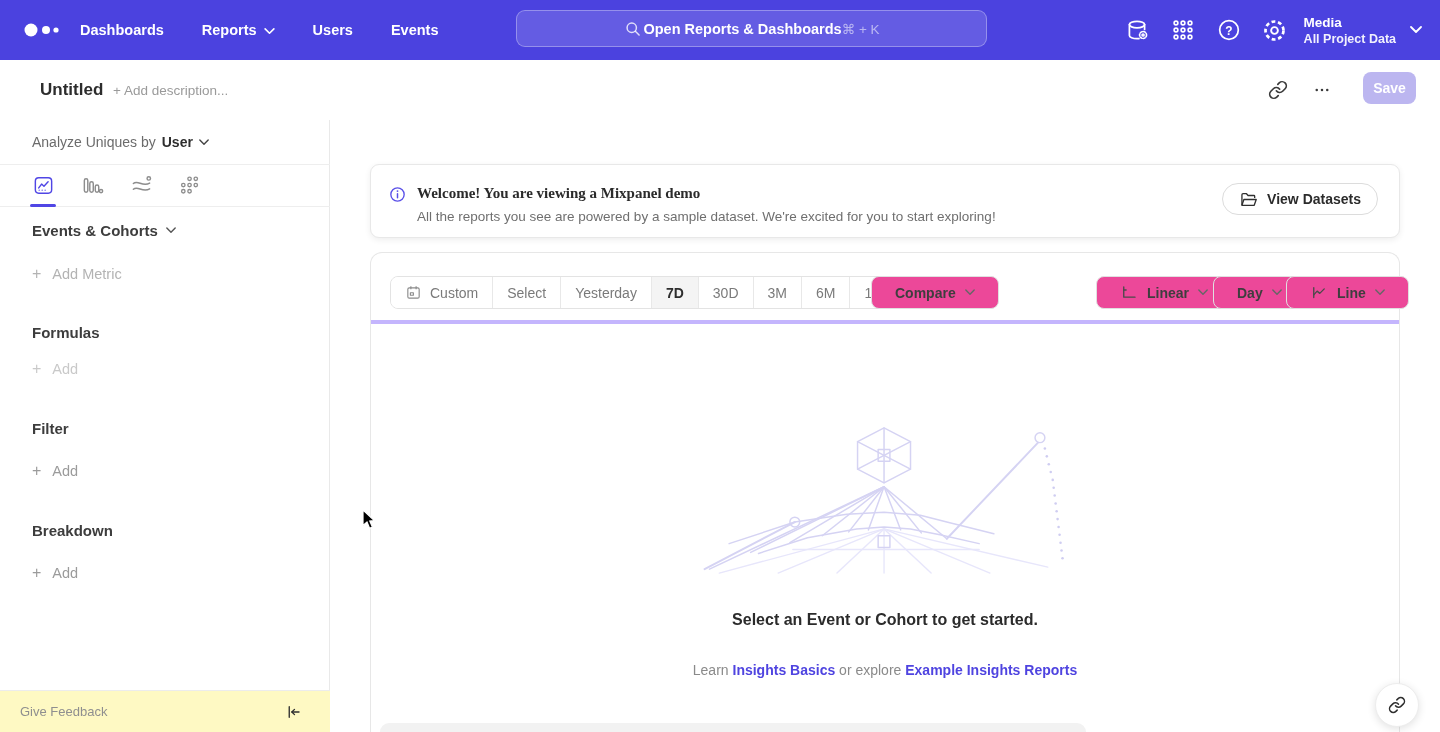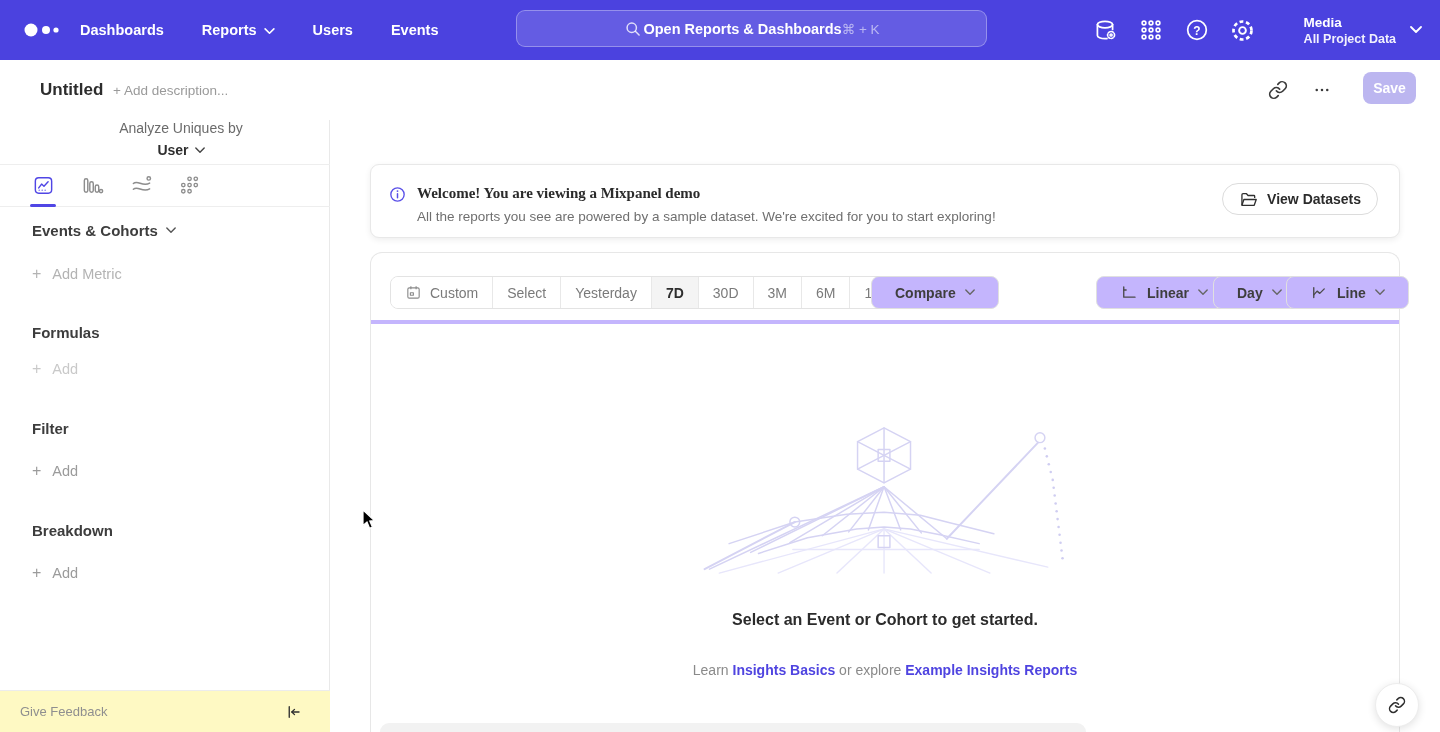--- a/index.html
+++ b/index.html
@@ -15,40 +15,40 @@
   .navlink { color:#fff; font-size:14.5px; font-weight:600; display:flex; align-items:center; gap:7px; cursor:pointer; }
   .navlink svg { margin-top:2px; }
   .searchpill { position:absolute; left:516px; top:10px; width:471px; height:37px;
     background:rgba(255,255,255,.14); border:1px solid rgba(255,255,255,.32); border-radius:9px;
     display:flex; align-items:center; justify-content:center; gap:0; color:#fff; cursor:text; }
   .searchpill .ph { font-size:14.5px; font-weight:600; }
   .searchpill .kbd { font-size:13.5px; color:rgba(255,255,255,.55); font-weight:400; }
   .navicons { position:absolute; right:0; top:0; height:60px; display:flex; align-items:center; }
   .navicon { width:46px; height:60px; display:flex; align-items:center; justify-content:center; cursor:pointer; }
   .project { display:flex; align-items:center; margin-left:6px; margin-right:18px; cursor:pointer; }
-  .project .ptxt { display:flex; flex-direction:column; gap:2px; margin-right:14px;margin-left:32px; }
+  .project .ptxt { display:flex; flex-direction:column; gap:2px; margin-right:14px; }
   .project .pname { color:#fff; font-size:13.5px; font-weight:700; }
   .project .pscope { color:rgba(255,255,255,.92); font-size:12.5px; font-weight:600; }
 
   
   .reportbar { position:absolute; left:0; top:60px; width:1440px; height:60px; background:#fff;
     display:flex; align-items:center; }
   .rtitle { position:absolute; left:40px; font-size:17px; font-weight:700; color:#2d2d2d; }
   .rdesc { position:absolute; left:113px; font-size:13.5px; color:#9a9a9a; cursor:text; }
   .hbtn { position:absolute; top:16px; width:34px; height:28px; display:flex; align-items:center; justify-content:center;
     cursor:pointer; border-radius:6px; }
   .savebtn { position:absolute; left:1363px; top:72px; width:53px; height:32px; border:none; border-radius:8px;
     background:#bcb6f0; color:#fff; font-size:14px; font-weight:600; font-family:inherit; }
 
   
   .sidebar { position:absolute; left:0; top:120px; width:330px; height:612px; background:#fff;
     border-right:1px solid #e9e9e9; }
   .siderow { position:absolute; left:0; width:330px; }
   .analyze { top:0; height:45px; display:flex; align-items:center; padding-left:32px; gap:6px;
-    border-bottom:1px solid #eeeeee;flex-direction:column; }
+    border-bottom:1px solid #eeeeee; }
   .analyze .alabel { font-size:14px; color:#6b6b6b; }
   .analyze .avalue { font-size:14px; color:#2e2e2e; font-weight:600; display:flex; align-items:center; gap:6px; cursor:pointer; }
   .tabsrow { top:45px; height:42px; display:flex; align-items:center; padding-left:30px; gap:23px;
     border-bottom:1px solid #eeeeee; }
   .tab { width:26px; height:40px; display:flex; align-items:center; justify-content:center; position:relative; cursor:pointer; }
   .tab.sel::after { content:""; position:absolute; left:0; bottom:-1px; width:26px; height:3px; background:#5046e5; border-radius:2px; }
   .sechead { font-size:15px; font-weight:700; color:#3d3d3d; padding-left:32px; display:flex; align-items:center; gap:8px; }
   .addrow { padding-left:32px; display:flex; align-items:center; gap:11px; font-size:14.5px; cursor:pointer; }
   .addrow .plus { font-size:16px; }
   .dim  { color:#b3b3b3; }
@@ -72,21 +72,21 @@
 
   .card { position:absolute; left:40px; top:132px; width:1030px; height:480px; background:#fff;
     border:1px solid #e7e7e7; border-bottom:none; border-radius:12px 12px 0 0; }
   .cardbar { position:absolute; left:0; top:0; width:100%; height:71px; border-bottom:4px solid #c4b5fd; }
   .seggroup { position:absolute; left:19px; top:23px; height:33px; display:flex; align-items:stretch;
     border:1px solid #e3e3e3; border-radius:8px; overflow:hidden; background:#fff; }
   .seg { display:flex; align-items:center; gap:8px; padding:0 14px; font-size:14px; color:#7a7a7a;
     border-right:1px solid #e8e8e8; cursor:pointer; background:#fff; }
   .seg:last-child { border-right:none; }
   .seg.sel { background:#f4f4f4; color:#2e2e2e; font-weight:700; }
-  .tbtn { position:absolute; top:23px; height:33px; background:#c4b5fd; border:1px solid #e0e0e0; border-radius:8px;
+  .tbtn { position:absolute; top:23px; height:33px; background:#ec4899; border:1px solid #e0e0e0; border-radius:8px;
     display:flex; align-items:center; gap:9px; padding:0 23px; font-size:14px; font-weight:600; color:#3e3e3e;
     font-family:inherit; cursor:pointer; }
 
   .illus { position:absolute; left:327px; top:171px; }
   .estitle { position:absolute; left:0; top:358px; width:100%; text-align:center;
     font-size:16px; font-weight:700; color:#2b2b2b; }
   .eslinks { position:absolute; left:0; top:409px; width:100%; text-align:center;
     font-size:14px; color:#8a8a8a; }
   .eslinks a { color:#4f44e0; font-weight:600; text-decoration:none; cursor:pointer; }
 

